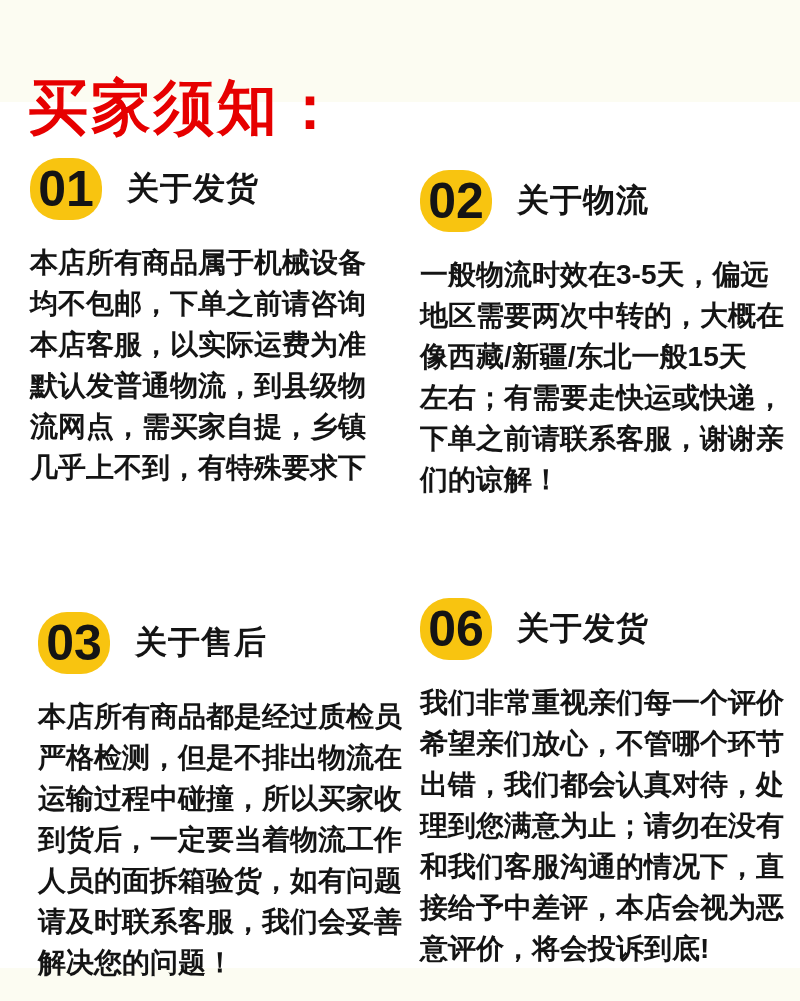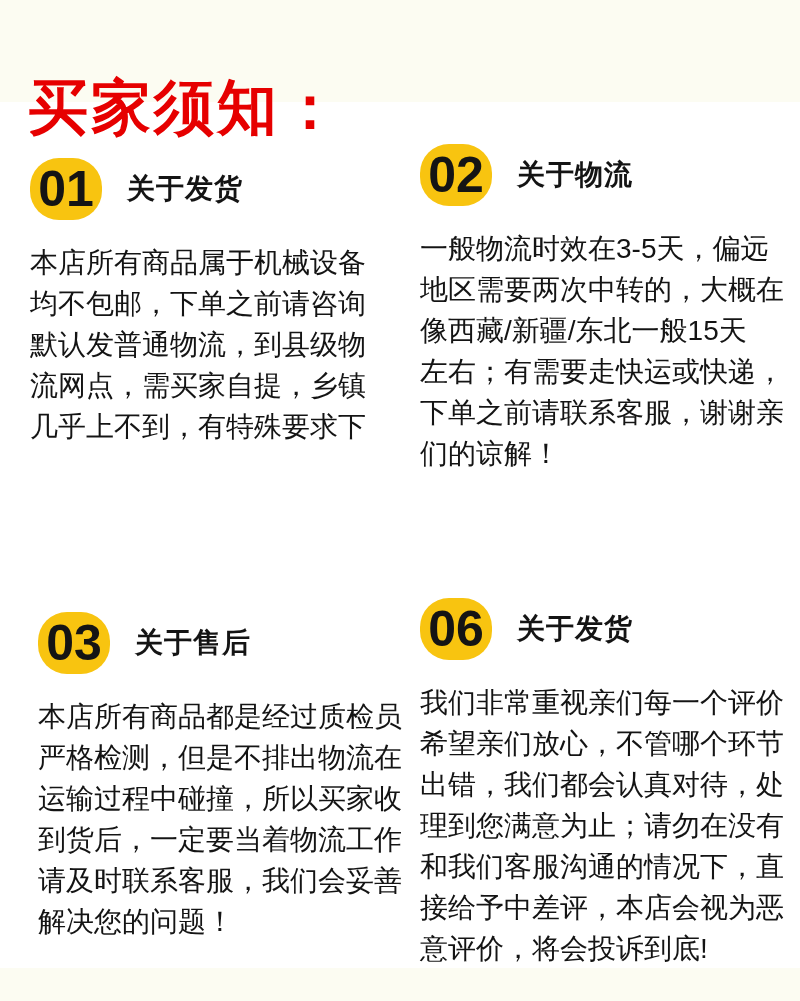--- a/index.html
+++ b/index.html
@@ -14,63 +14,64 @@
   .band-top{top:0;height:102px;}
   .band-bottom{top:968px;height:33px;}
   .page-title{
     position:absolute;left:28px;top:22px;
     font-size:60px;font-weight:bold;
     color:var(--accent-red,#e60000);
     letter-spacing:3px;white-space:nowrap;margin-top:46px;
   }
   .section{position:absolute;}
   .sec-01{left:30px;top:158px;width:365px;}
-  .sec-02{left:420px;top:144px;width:375px;}
+  .sec-02{left:420px;top:170px;width:375px;}
   .sec-03{left:30px;top:612px;width:365px;margin-left:8px;}
   .sec-04{left:420px;top:598px;width:375px;}
   .sec-header{
     display:flex;align-items:center;height:62px;margin-bottom:22px;
   }
   .badge{
     width:72px;height:62px;flex:0 0 72px;
     background:var(--accent-yellow,#f8c410);
     color:#141414;
     font-size:50px;font-weight:bold;
     display:flex;align-items:center;justify-content:center;
     line-height:1;
     border-radius:29px;
   }
   .heading{
     margin-left:25px;
-    font-size:28px;font-weight:bold;color:#141414;
+    font-size:32px;font-weight:bold;color:#141414;
     letter-spacing:1px;white-space:nowrap;
   }
   .sec-body{color:#141414;}
   .sec-body .body-line{
-    font-size:28px;font-weight:normal;line-height:41px;
+    font-size:28px;font-weight:bold;line-height:41px;
     white-space:nowrap;letter-spacing:0px;
   }
 </style>
 </head>
 <body>
 
 <div class="page">
   <div class="band band-top"></div>
   <div class="band band-bottom"></div>
 
   <div class="page-title">买家须知：</div>
 
   <div class="section sec-01">
     <div class="sec-header">
       <div class="badge">01</div>
       <div class="heading">关于发货</div>
     </div>
     <div class="sec-body">
         <div class="body-line">本店所有商品属于机械设备</div>
         <div class="body-line">均不包邮，下单之前请咨询</div>
+        <div class="body-line">本店客服，以实际运费为准</div>
         <div class="body-line">默认发普通物流，到县级物</div>
         <div class="body-line">流网点，需买家自提，乡镇</div>
         <div class="body-line">几乎上不到，有特殊要求下</div>
       </div>
   </div>
 
   <div class="section sec-02">
     <div class="sec-header">
       <div class="badge">02</div>
       <div class="heading">关于物流</div>
@@ -88,20 +89,21 @@
   <div class="section sec-03">
     <div class="sec-header">
       <div class="badge">03</div>
       <div class="heading">关于售后</div>
     </div>
     <div class="sec-body">
         <div class="body-line">本店所有商品都是经过质检员</div>
         <div class="body-line">严格检测，但是不排出物流在</div>
         <div class="body-line">运输过程中碰撞，所以买家收</div>
         <div class="body-line">到货后，一定要当着物流工作</div>
+        <div class="body-line">人员的面拆箱验货，如有问题</div>
         <div class="body-line">请及时联系客服，我们会妥善</div>
         <div class="body-line">解决您的问题！</div>
       </div>
   </div>
 
   <div class="section sec-04">
     <div class="sec-header">
       <div class="badge">06</div>
       <div class="heading">关于发货</div>
     </div>

